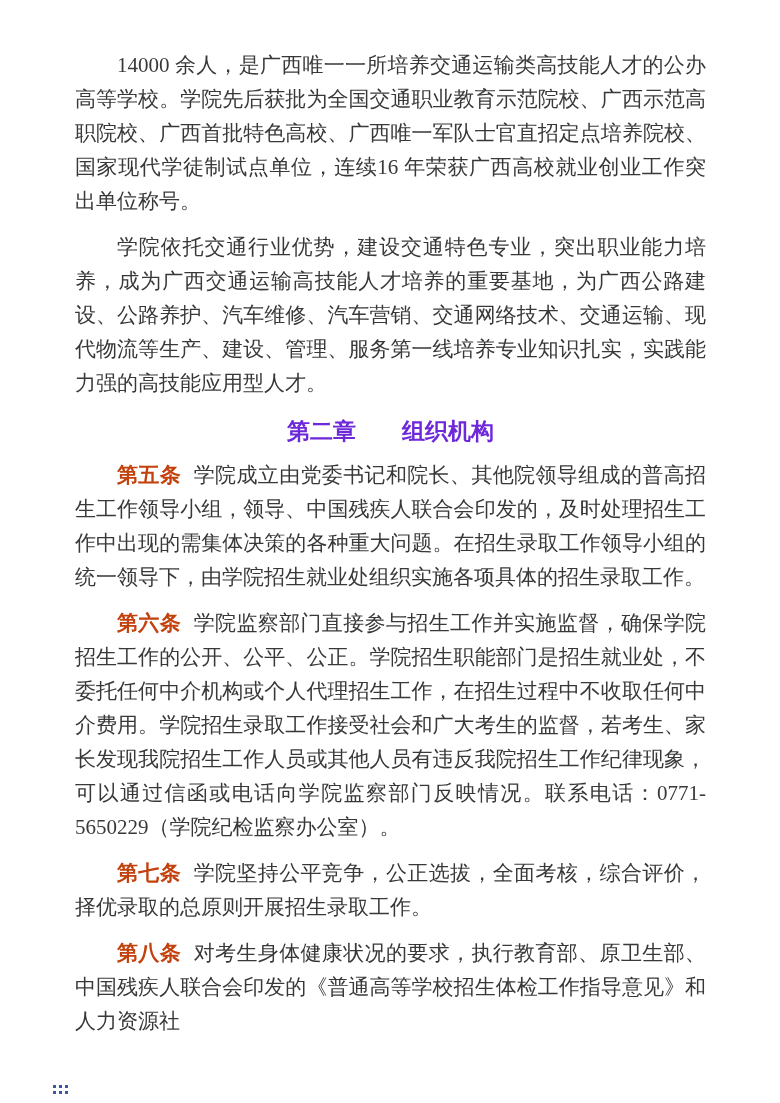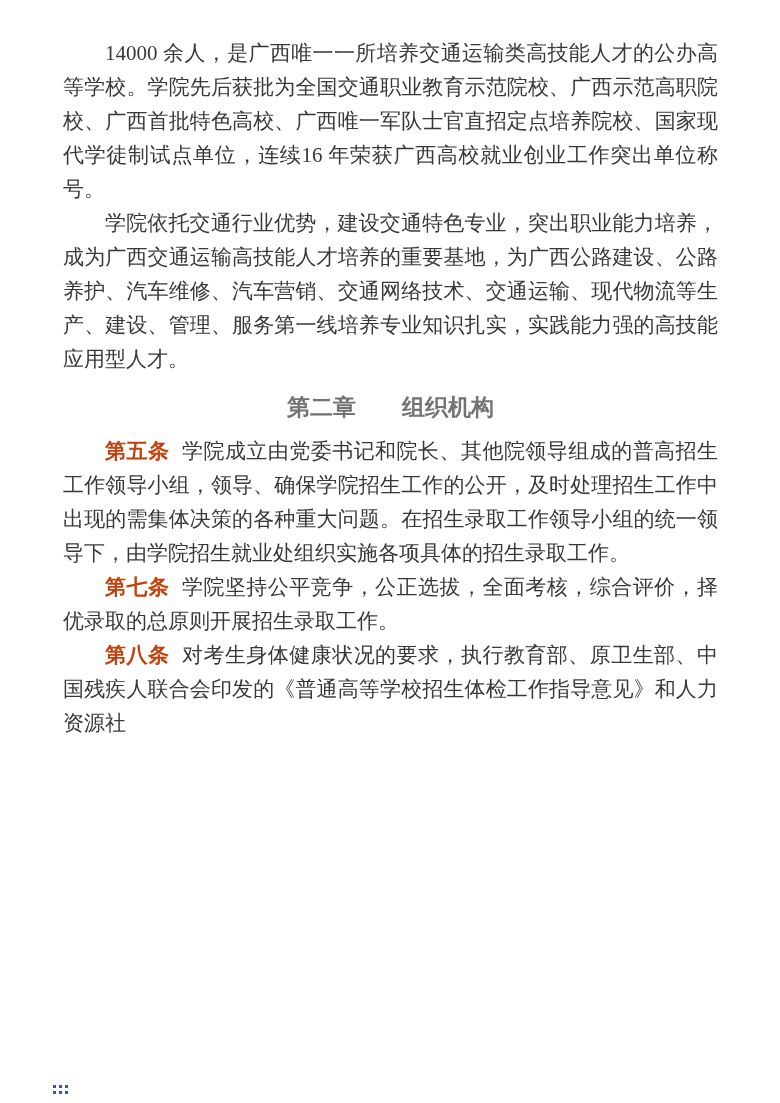--- a/index.html
+++ b/index.html
@@ -18,36 +18,36 @@
     position: absolute;
     top: 0;
     left: 0;
     width: 780px;
     height: 1103px;
     padding: 36px 62px 0 63px;
     box-sizing: border-box;
     color: #343434;
   }
   .para {
-    margin: 0;
+    margin: 12px;
     font-size: 21px;
     line-height: 34px;
     text-indent: 2em;
     text-align: justify;
     color: #383838;
   }
   .article-label {
     font-weight: bold;
     color: #c2410c;
     margin-right: 0.6em;
   }
   h2.chapter {
     font-family: "Liberation Sans", "DejaVu Sans", sans-serif;
     font-weight: bold;
-    color: #737373;
+    color: #6d28d9;
     font-size: 23px;
     line-height: 30px;
     text-align: center;
     margin: 16px 0 12px 0;
     text-indent: 0;
   }
   .corner-mark {
     position: absolute;
     left: 53px;
     top: 1085px;
@@ -60,22 +60,23 @@
 
 <div class="page">
 
   <p class="para">14000 余人，是广西唯一一所培养交通运输类高技能人才的公办高等学校。学院先后获批为全国交通职业教育示范院校、广西示范高职院校、广西首批特色高校、广西唯一军队士官直招定点培养院校、国家现代学徒制试点单位，连续16 年荣获广西高校就业创业工作突出单位称号。</p>
 
 
   <p class="para">学院依托交通行业优势，建设交通特色专业，突出职业能力培养，成为广西交通运输高技能人才培养的重要基地，为广西公路建设、公路养护、汽车维修、汽车营销、交通网络技术、交通运输、现代物流等生产、建设、管理、服务第一线培养专业知识扎实，实践能力强的高技能应用型人才。</p>
 
   <h2 class="chapter">第二章　　组织机构</h2>
 
-  <p class="para"><span class="article-label">第五条</span><span>学院成立由党委书记和院长、其他院领导组成的普高招生工作领导小组，领导、确保学院招生工作的公开，及时处理招生工作中出现的需集体决策的各种重大问题。在招生录取工作领导小组的统一领导下，由学院招生就业处组织实施各项具体的招生录取工作。</span></p>
+  <p class="para"><span class="article-label">第五条</span><span>学院成立由党委书记和院长、其他院领导组成的普高招生工作领导小组，领导、中国残疾人联合会印发的，及时处理招生工作中出现的需集体决策的各种重大问题。在招生录取工作领导小组的统一领导下，由学院招生就业处组织实施各项具体的招生录取工作。</span></p>
 
+  <p class="para"><span class="article-label">第六条</span><span>学院监察部门直接参与招生工作并实施监督，确保学院招生工作的公开、公平、公正。学院招生职能部门是招生就业处，不委托任何中介机构或个人代理招生工作，在招生过程中不收取任何中介费用。学院招生录取工作接受社会和广大考生的监督，若考生、家长发现我院招生工作人员或其他人员有违反我院招生工作纪律现象，可以通过信函或电话向学院监察部门反映情况。联系电话：0771-5650229（学院纪检监察办公室）。</span></p>
 
 
   <p class="para"><span class="article-label">第七条</span><span>学院坚持公平竞争，公正选拔，全面考核，综合评价，择优录取的总原则开展招生录取工作。</span></p>
 
   <p class="para"><span class="article-label">第八条</span><span>对考生身体健康状况的要求，执行教育部、原卫生部、中国残疾人联合会印发的《普通高等学校招生体检工作指导意见》和人力资源社</span></p>
 
   <svg class="corner-mark" viewBox="0 0 15 12" aria-hidden="true">
     <g fill="#3a57a7">
       <rect x="0" y="0" width="3" height="3"></rect>
       <rect x="6" y="0" width="3" height="3"></rect>

